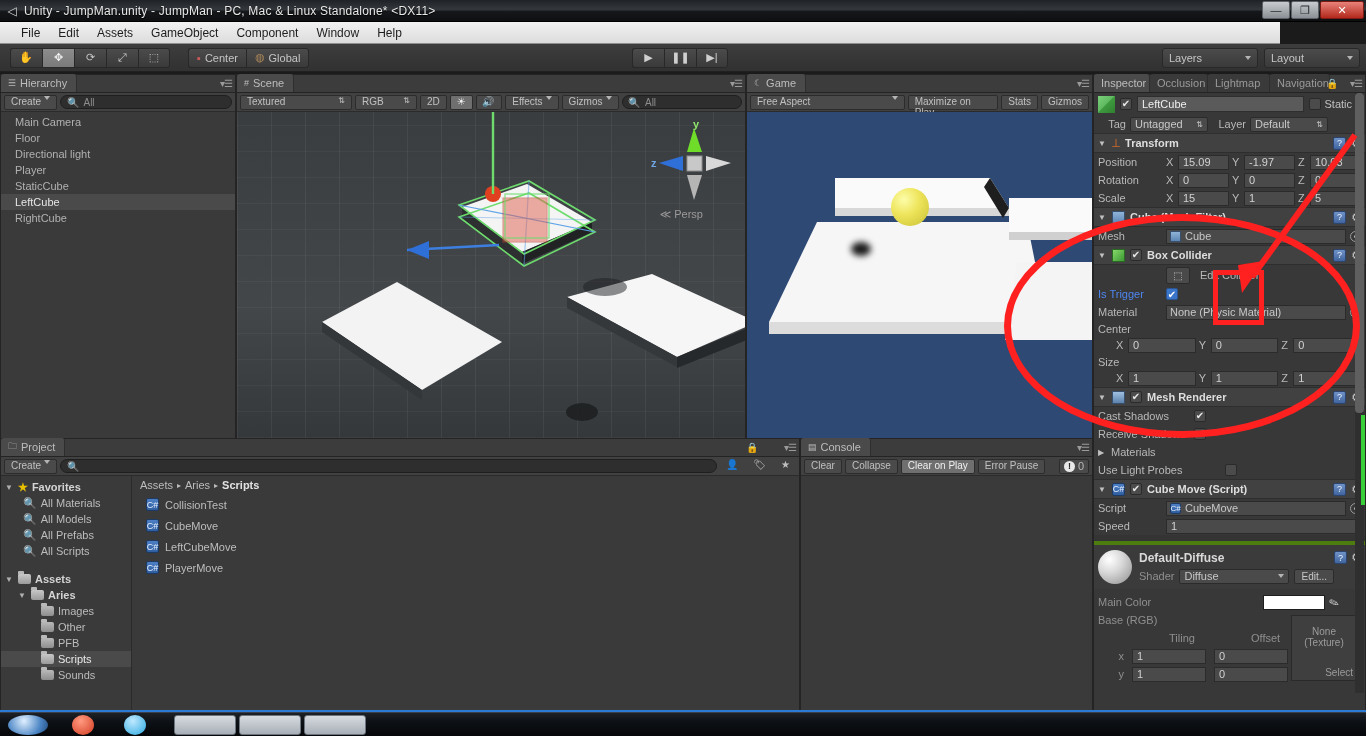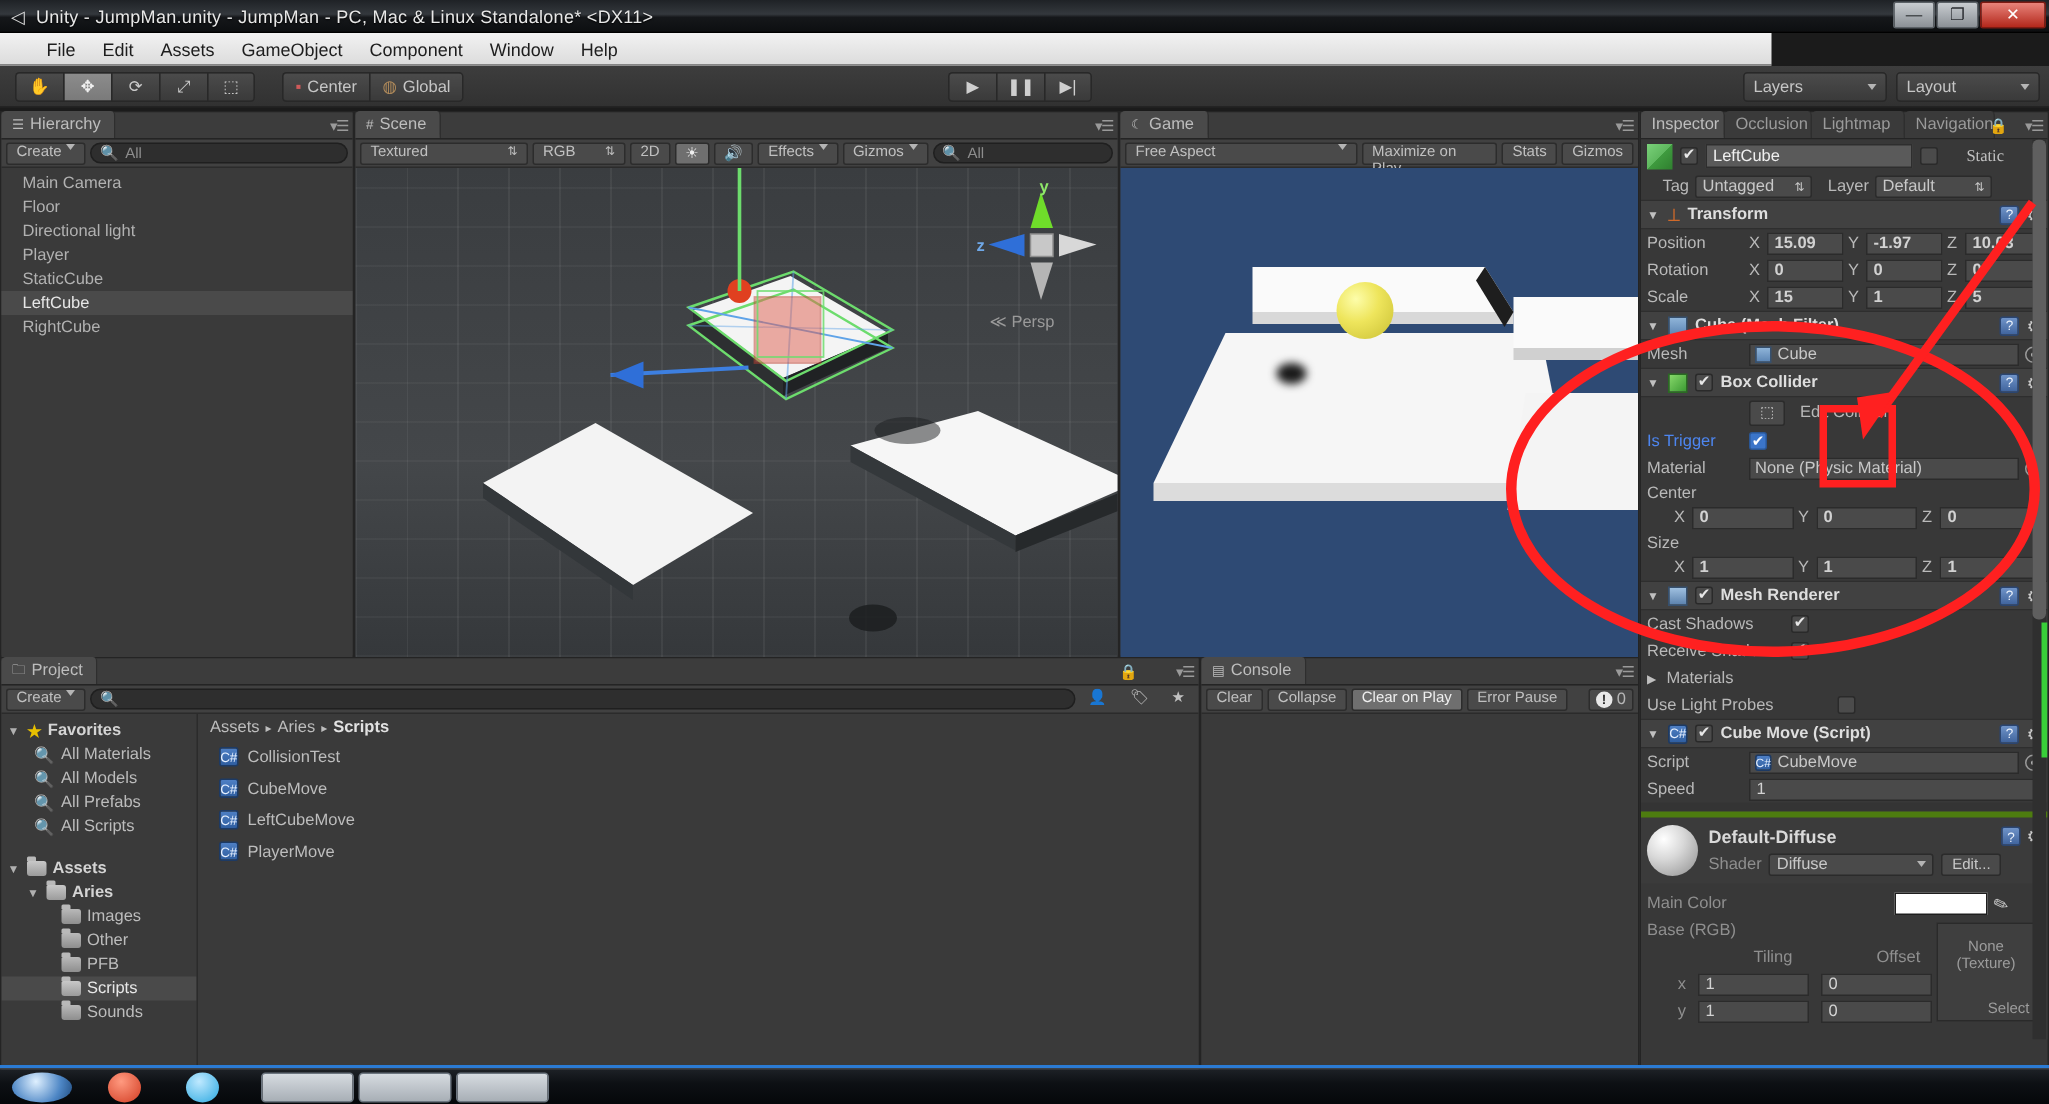--- a/index.html
+++ b/index.html
@@ -35,24 +35,24 @@
     color: #2a2d31; font-size: 11px; line-height: 1;
   }
   .win-btn.close {
     width: 44px;
     background: linear-gradient(180deg,#e8837a,#b3281c);
     color: #fff; border-color: #7d1a12;
   }
 
   
   .menubar {
-    position: absolute; left: 0; top: 22px; width: 1181px; height: 22px;
+    position: absolute; left: 0; top: 22px; width: 1280px; height: 22px;
     background: linear-gradient(180deg,#f2f2f2,#dcdcdc);
     border-bottom: 1px solid #8e8e8e;
-    display: flex; align-items: center; padding-left: 22px;
+    display: flex; align-items: center; padding-left: 12px;
   }
   .menu-item { padding: 2px 9px; color: #1d1d1d; font-size: 12px; }
 
   
   .maintoolbar {
     position: absolute; left: 0; top: 44px; width: 1366px; height: 28px;
     background: linear-gradient(180deg,#3d3d3d,#313131);
     border-bottom: 1px solid #202020;
     display: flex; align-items: center;
   }
@@ -199,21 +199,21 @@
   }
   .cb { width: 12px; height: 12px; background: #4b4b4b; border: 1px solid #2a2a2a; border-radius: 2px; display:inline-flex;align-items:center;justify-content:center;}
   .cb.on { background: #4b4b4b; }
   .cb.on::after { content: '✔'; color: #e8e8e8; font-size: 10px; line-height: 1; }
   .cb.blue { background: #3b75c9; border-color: #2a5694; }
   .cb.blue::after { content:'✔'; color:#fff; font-size:10px; }
   .namefield {
     flex: 1; height: 16px; background: #5a5a5a; border: 1px solid #2e2e2e;
     color: #efefef; font-size: 11px; display: flex; align-items: center; padding-left: 4px;
   }
-  .static-wrap { display: flex; align-items: flex-start; gap: 19px; color: #c0c0c0; font-size: 11px; font-family: Liberation Serif, serif; }
+  .static-wrap { display: flex; align-items: flex-start; gap: 3px; color: #c0c0c0; font-size: 11px; }
   .row { display: flex; align-items: center; height: 18px; padding: 0 4px; gap: 4px; }
   .lbl { color: #b9b9b9; font-size: 11px; }
   .lbl.w70 { width: 64px; }
   .popup {
     height: 15px; background: #4a4a4a; border: 1px solid #2b2b2b; border-radius: 2px;
     display: flex; align-items: center; justify-content: space-between; padding: 0 4px;
     color: #c8c8c8; font-size: 11px;
   }
   .compheader {
     height: 20px; display: flex; align-items: center; gap: 5px; padding: 0 4px;
@@ -222,21 +222,21 @@
   .compheader .title { font-weight: bold; color: #dedede; font-size: 11px; }
   .foldout { width: 9px; color: #c0c0c0; font-size: 8px; }
   .help-ico { width: 13px; height: 13px; background: linear-gradient(180deg,#6f93c8,#40649d); border-radius:2px; color:#eaf1fb; font-size:9px; display:flex;align-items:center;justify-content:center; border:1px solid #2b4570;}
   .gear-ico { color: #cfcfcf; font-size: 11px; }
   .field {
     height: 15px; background: #4a4a4a; border: 1px solid #2b2b2b;
     color: #d2d2d2; font-size: 11px; display: flex; align-items: center; padding-left: 4px;
   }
   .vec3 { display: flex; align-items: center; gap: 3px; flex: 1; }
   .vec3 .ax { color: #b9b9b9; font-size: 11px; width: 9px; }
-  .vec3 .field { flex: 1; font-weight: bold; }
+  .vec3 .field { flex: 1; }
   .objfield {
     flex: 1; height: 15px; background: #4a4a4a; border: 1px solid #2b2b2b;
     display: flex; align-items: center; gap: 4px; padding-left: 3px; color: #c8c8c8; font-size: 11px;
   }
   .dot-pick { width: 11px; height: 11px; border-radius: 50%; border: 1px solid #9a9a9a; position: relative; }
   .dot-pick::after { content:''; position:absolute; left:3px; top:3px; width:3px;height:3px;border-radius:50%;background:#bdbdbd; }
   .mesh-ico { width:13px;height:13px;background:linear-gradient(180deg,#8fb4d8,#5d86b5); border:1px solid #36506e; }
   .mr-ico { width:13px;height:13px;background:linear-gradient(180deg,#9fc0e0,#5c82ad); border:1px solid #36506e; }
   .matpreview {
     width: 34px; height: 34px; border-radius: 50%;

